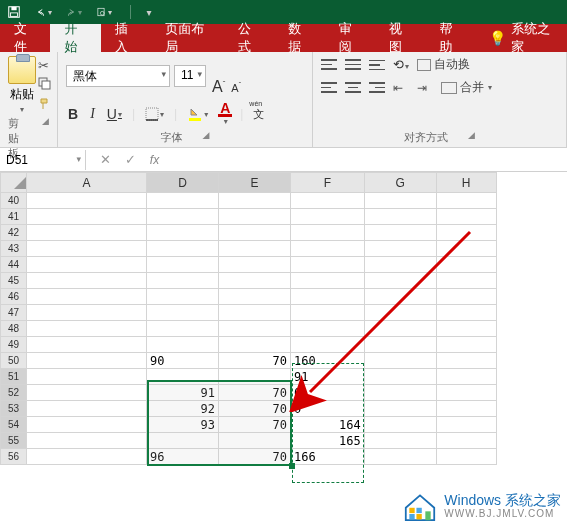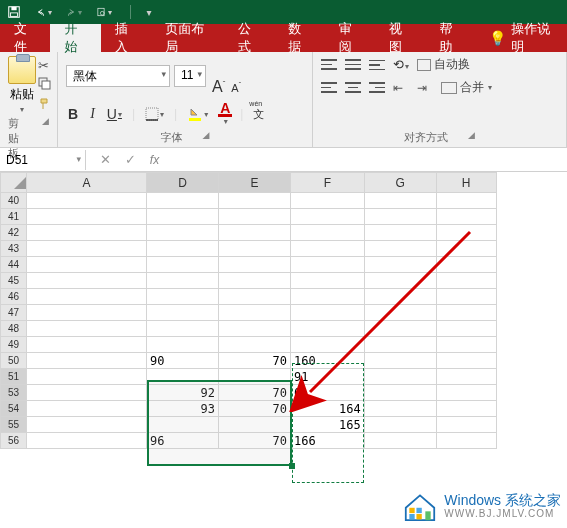--- a/index.html
+++ b/index.html
@@ -147,21 +147,21 @@
   <div class="menu-item active">开始</div>
   <div class="menu-item">插入</div>
   <div class="menu-item">页面布局</div>
   <div class="menu-item">公式</div>
   <div class="menu-item">数据</div>
   <div class="menu-item">审阅</div>
   <div class="menu-item">视图</div>
   <div class="menu-item">帮助</div>
   <div class="menu-item menu-help">
     <span class="bulb-icon">💡</span>
-    <span>操作说明</span>
+    <span>系统之家</span>
   </div>
 </div>
 
 <div class="ribbon">
   <div class="ribbon-group clipboard-group">
     <div class="clipboard-main">
       <div class="paste-btn">
         <div class="paste-icon"></div>
         <span style="font-size:12px">粘贴</span>
         <span style="font-size:8px;color:#666">▾</span>
@@ -406,20 +406,29 @@
         <tr>
           <th class="sel-row">51</th>
           <td></td>
           <td></td>
           <td></td>
           <td style="text-align: left;">91</td>
           <td></td>
           <td></td>
         </tr>
         <tr>
+          <th class="sel-row">52</th>
+          <td></td>
+          <td style="text-align: right;">91</td>
+          <td>70</td>
+          <td style="text-align: left;">0</td>
+          <td></td>
+          <td></td>
+        </tr>
+        <tr>
           <th class="sel-row">53</th>
           <td></td>
           <td style="text-align: right;">92</td>
           <td>70</td>
           <td style="text-align: left;">0</td>
           <td></td>
           <td></td>
         </tr>
         <tr>
           <th class="sel-row">54</th>

